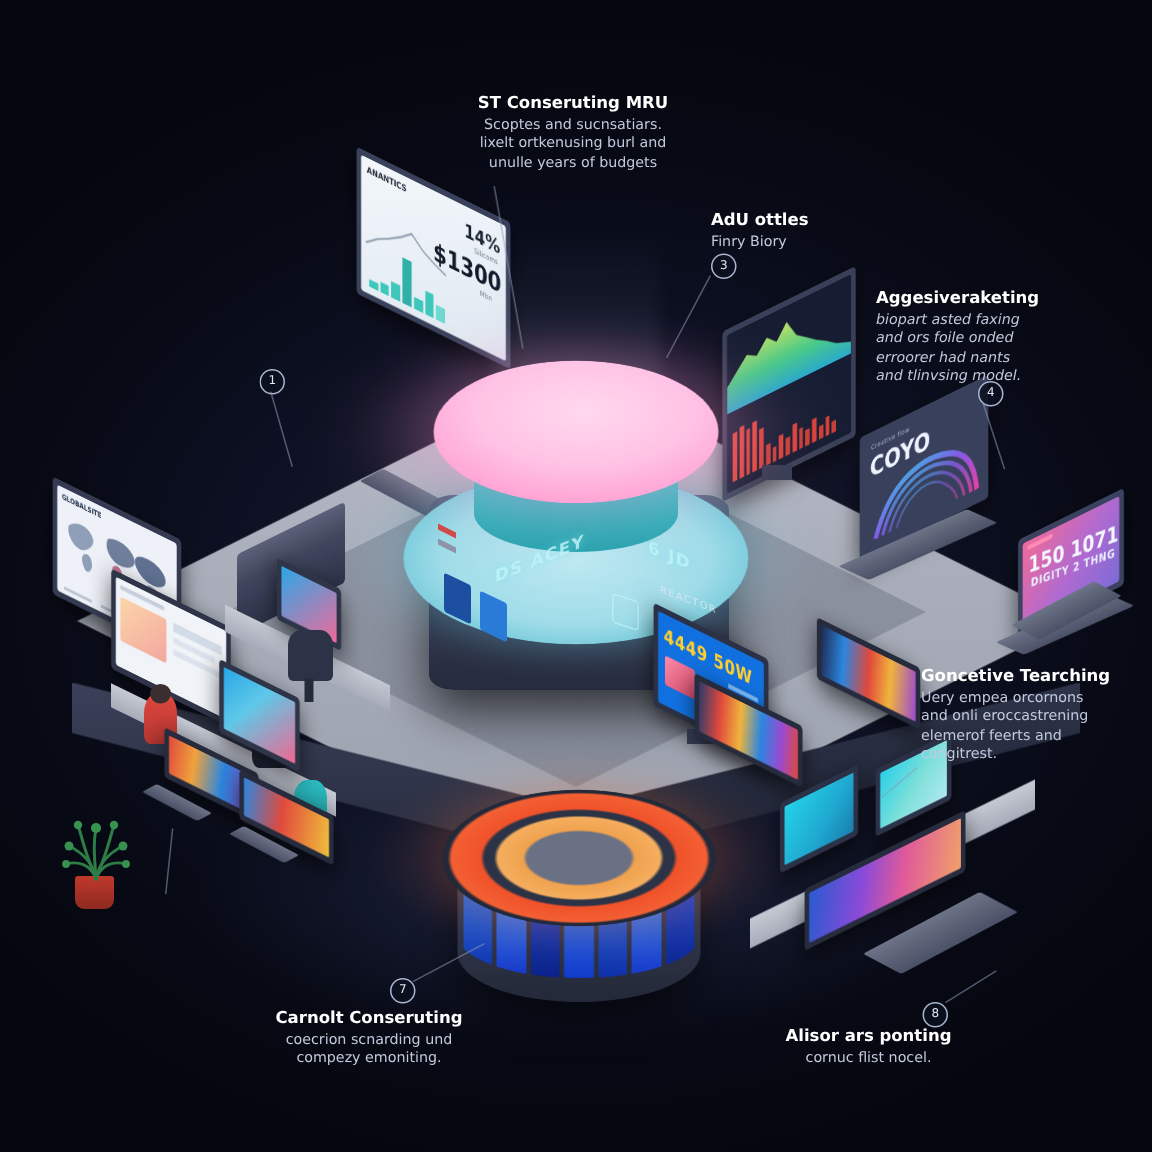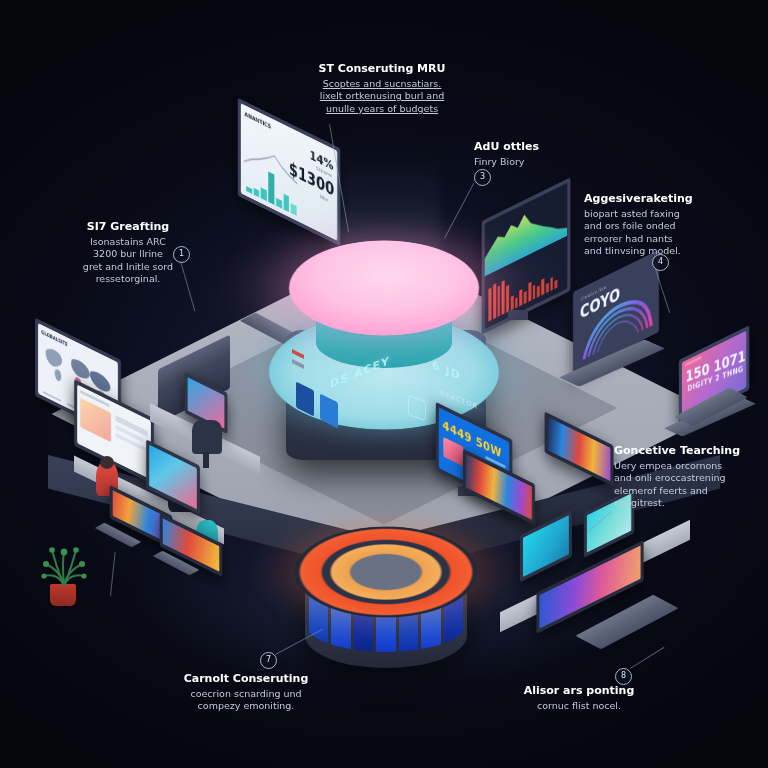--- a/index.html
+++ b/index.html
@@ -405,48 +405,41 @@
       <circle cx="8" cy="20" r="3"></circle>
         <circle cx="44" cy="20" r="3"></circle>
         <circle cx="26" cy="8" r="3.4"></circle>
       <circle cx="6" cy="32" r="2.6"></circle>
         <circle cx="46" cy="32" r="2.6"></circle>
       <circle cx="14" cy="6" r="2.8"></circle>
         <circle cx="38" cy="6" r="2.8"></circle>
     </g>
   </svg>
 
-  <div class="ann c" style="left:58px;top:220px;width:140px;">
-    <div class="h">SI7 Greafting</div>
-    <div class="b" style="white-space:pre-line;">lsonastains ARC
-3200 bur llrine
-gret and lnitle sord
-ressetorginal.</div>
-  </div>
   <div class="dot" style="left:173px;top:246px;">1</div>
   <div class="lead" style="left:181px;top:261px;width:52px;transform:rotate(74deg);"></div>
 
   <div class="ann c" style="left:295px;top:62px;width:174px;">
     <div class="h">ST Conseruting MRU</div>
-    <div class="b" style="white-space:pre-line;text-decoration:underline;">Scoptes and sucnsatiars.
+    <div class="b" style="white-space:pre-line;">Scoptes and sucnsatiars.
 lixelt ortkenusing burl and
 unulle years of budgets</div>
   </div>
   <div class="lead" style="left:330px;top:124px;width:110px;transform:rotate(80deg);"></div>
 
   <div class="ann l" style="left:474px;top:140px;width:140px;">
     <div class="h">AdU ottles</div>
     <div class="b" style="white-space:pre-line;">Finry Biory</div>
   </div>
   <div class="dot" style="left:474px;top:169px;">3</div>
   <div class="lead" style="left:474px;top:184px;width:62px;transform:rotate(118deg);"></div>
 
   <div class="ann l" style="left:584px;top:192px;width:170px;">
     <div class="h">Aggesiveraketing</div>
-    <div class="b" style="white-space:pre-line;">biopart asted faxing
+    <div class="b" style="white-space:pre-line;font-style:italic;">biopart asted faxing
 and ors foile onded
 erroorer had nants
 and tlinvsing model.</div>
   </div>
   <div class="dot" style="left:652px;top:254px;">4</div>
   <div class="lead" style="left:656px;top:269px;width:46px;transform:rotate(72deg);"></div>
 
   <div class="ann l" style="left:614px;top:444px;width:152px;">
     <div class="h">Goncetive Tearching</div>
     <div class="b" style="white-space:pre-line;">Uery empea orcornons

